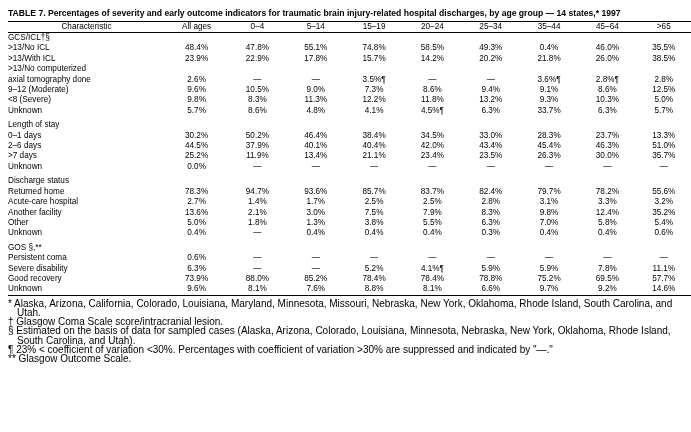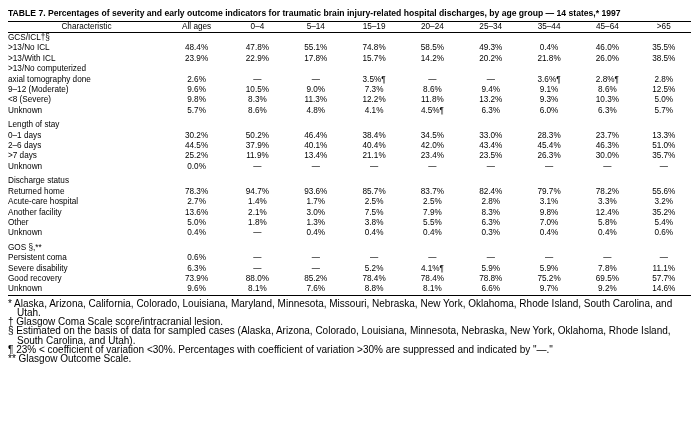--- a/index.html
+++ b/index.html
@@ -203,21 +203,21 @@
           <td class="num">5.0%</td>
         </tr>
         <tr>
           <td class="char ind1">Unknown</td>
           <td class="num">5.7%</td>
           <td class="num">8.6%</td>
           <td class="num">4.8%</td>
           <td class="num">4.1%</td>
           <td class="num">4.5%¶</td>
           <td class="num">6.3%</td>
-          <td class="num">6.0%</td>
+          <td class="num">33.7%</td>
           <td class="num">6.3%</td>
           <td class="num">5.7%</td>
         </tr>
         <tr class="spacer">
           <td colspan="10"></td>
         </tr>
         <tr>
           <td class="char ind0 grouphdr">Length of stay</td>
           <td class="num"></td>
           <td class="num"></td>

